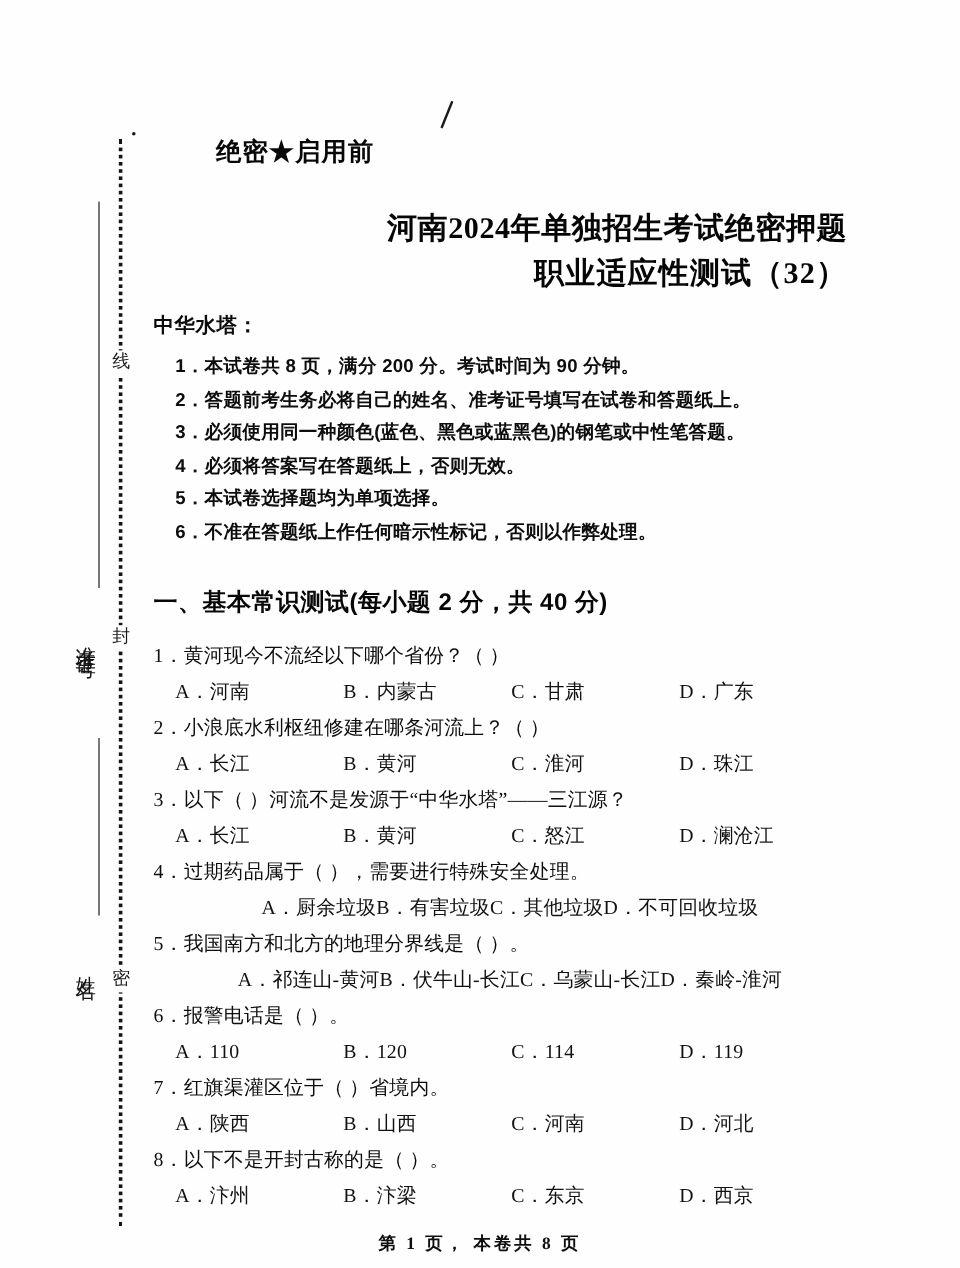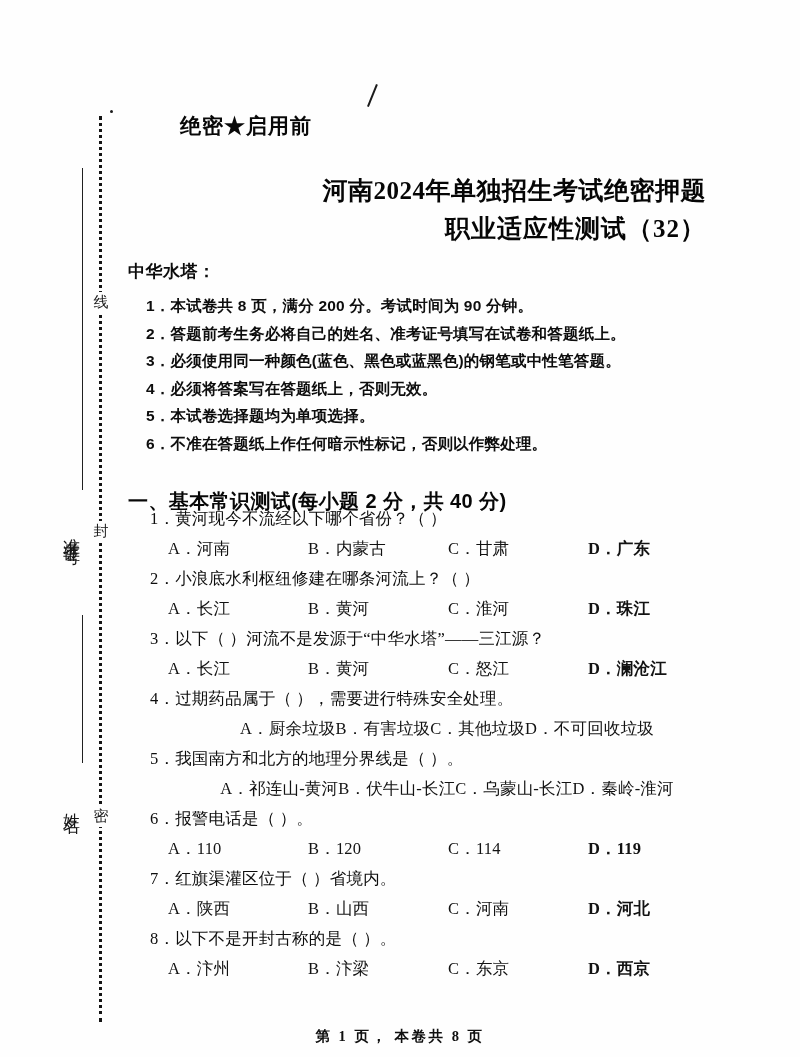--- a/index.html
+++ b/index.html
@@ -155,23 +155,22 @@
     font-weight: bold;
     font-size: 20px;
     letter-spacing: 0.4px;
     color: #070707;
     white-space: nowrap;
   }
 
   .questions {
     position: absolute;
     left: 0;
-    top: 504px;
+    top: 532px;
     width: 578px;
-    margin-left: 22px;
   }
   .q-block { margin-bottom: 0; }
   .q-stem {
     font-family: "Liberation Serif", "DejaVu Serif", serif;
     font-size: 16.5px;
     line-height: 30px;
     color: #0d0d0d;
     white-space: nowrap;
     letter-spacing: 0.2px;
   }
@@ -181,21 +180,21 @@
     font-family: "Liberation Serif", "DejaVu Serif", serif;
     font-size: 16.5px;
     line-height: 30px;
     color: #121212;
     white-space: nowrap;
     letter-spacing: 0.2px;
   }
   .q-options .opt { flex: 0 0 auto; }
   
   .q-options.grid4 .opt { width: 140px; }
-  .q-options.grid4 .opt:last-child { width: auto; font-weight: bold; }
+  .q-options.grid4 .opt:last-child { width: auto; }
   
   .q-options.wide {
     justify-content: center;
     padding-right: 2px;
   }
   .q-options.wide .opt { width: auto; }
 
   .footer {
     position: absolute;
     left: 0;

